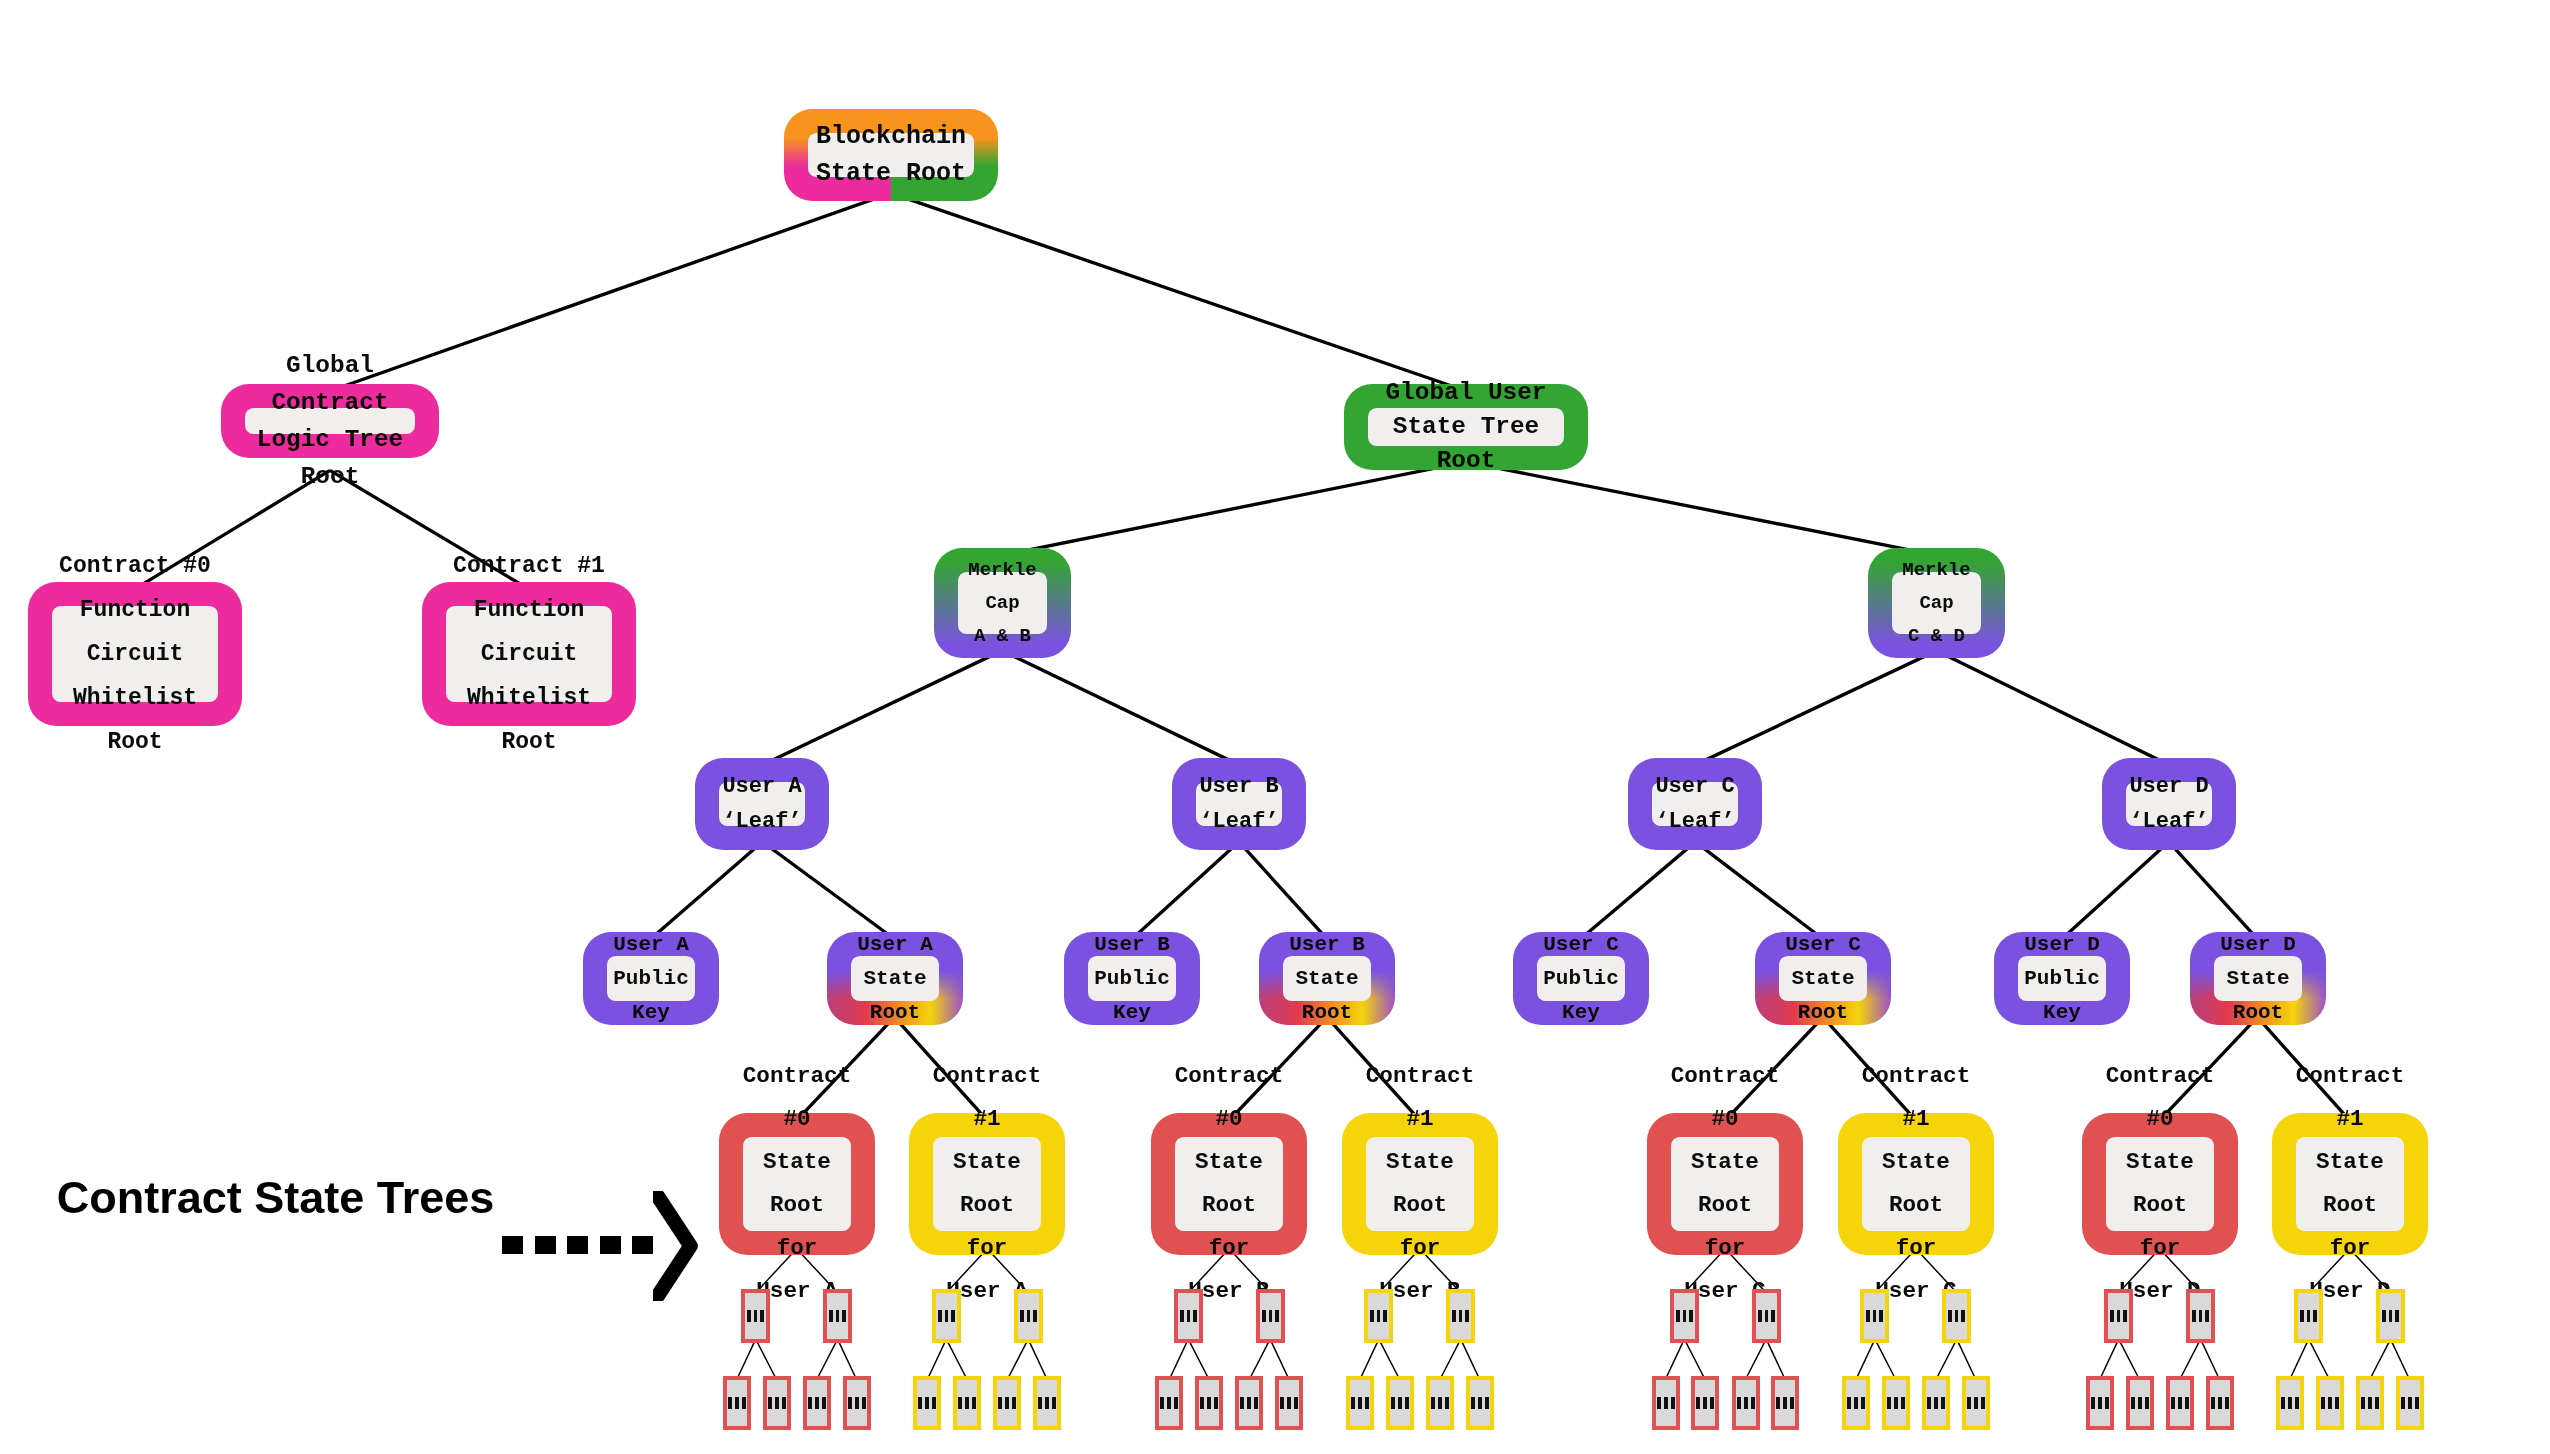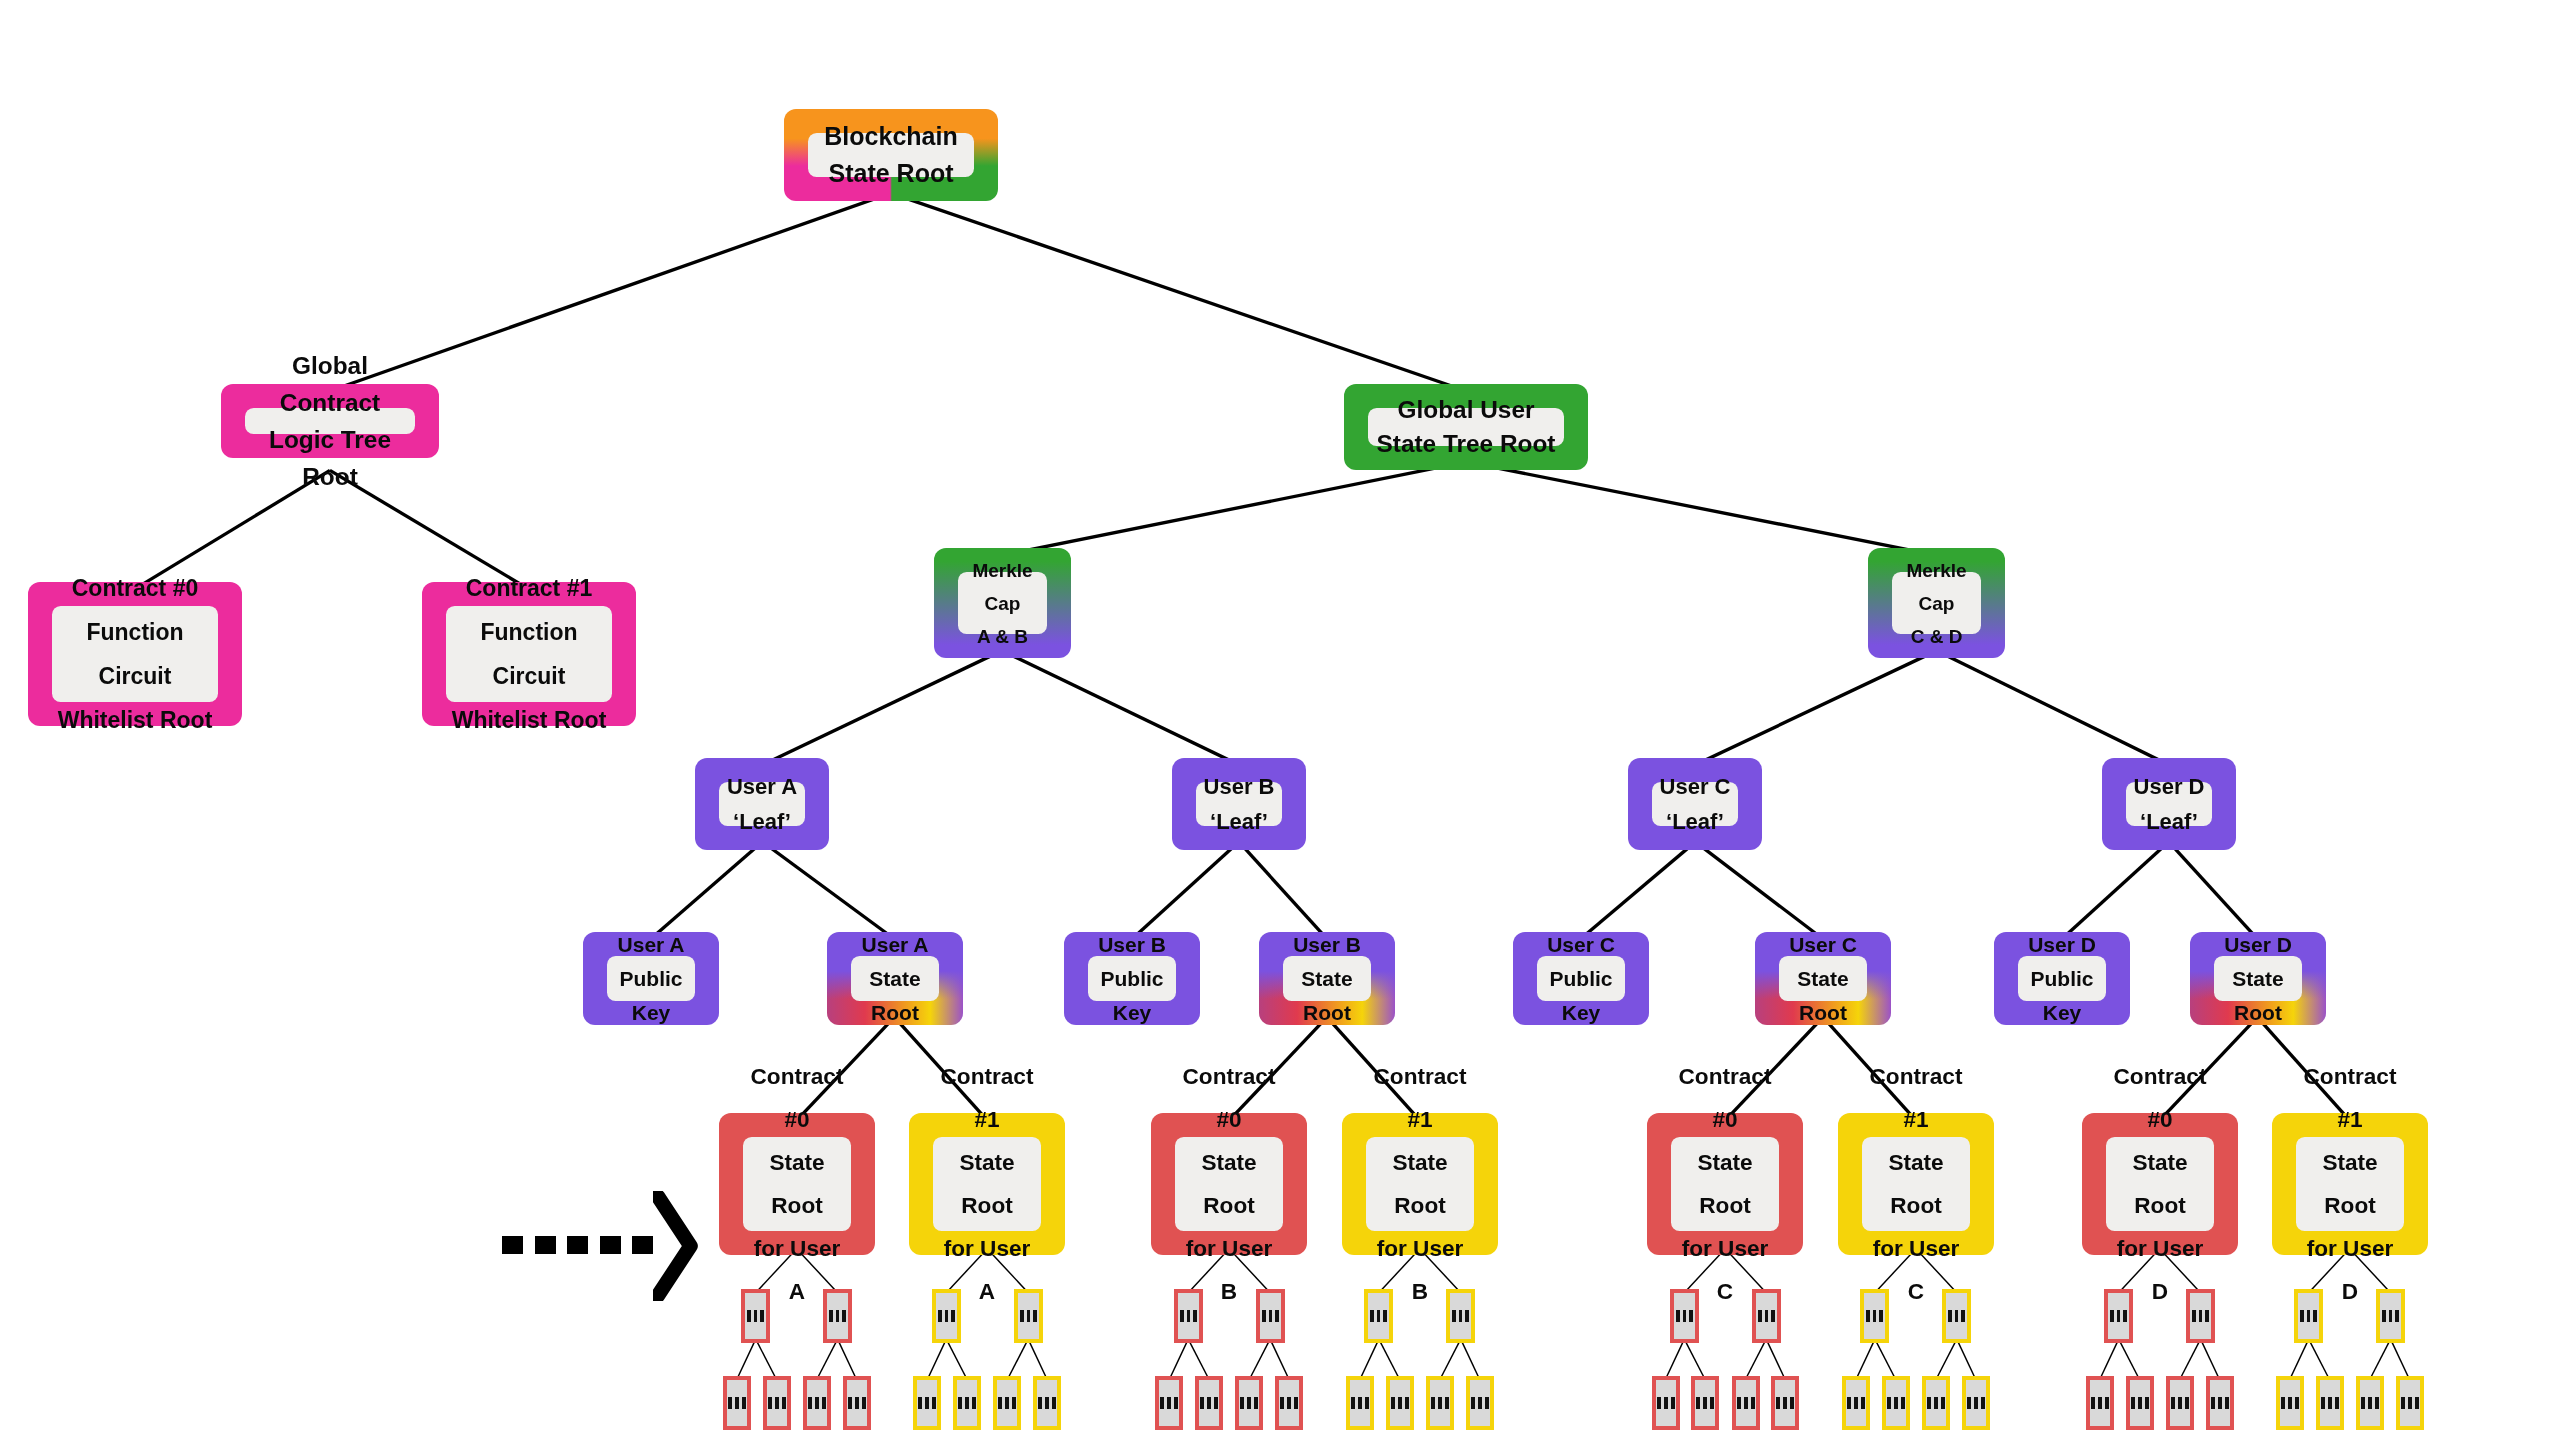--- a/index.html
+++ b/index.html
@@ -1,19 +1,19 @@
 <!DOCTYPE html>
 <html style="font-size:9.8px"><head>
 <meta charset="utf-8">
 <style>
   html,body{margin:0;padding:0;background:#ffffff;}
   #canvas{position:relative;width:2550px;height:1454px;background:#ffffff;overflow:hidden;
           font-family:"Liberation Sans", sans-serif;}
   #edges{position:absolute;left:0;top:0;width:2550px;height:1454px;}
-  .node{position:absolute;border-radius:12px;padding:24px;box-sizing:border-box;}
+  .node{position:absolute;border-radius:28px;padding:24px;box-sizing:border-box;font-family:Liberation Mono, monospace;}
   .node .inner{width:100%;height:100%;background:#F0EFED;border-radius:8.6px;
                display:flex;flex-direction:column;align-items:center;justify-content:center;
                text-align:center;font-weight:700;color:#0b0b0b;}
   .mini{position:absolute;padding:4.3px;box-sizing:border-box;}
   .mini .mini-inner{width:100%;height:100%;background:#D9D9D9;display:flex;align-items:center;justify-content:center;gap:3.1px;}
   .mini .bar{display:block;width:3.7px;height:12.2px;background:#111111;}
   .s-root{background:linear-gradient(180deg,#F7941D 32%,rgba(247,148,29,0) 62%),
                     linear-gradient(90deg,#EC2C9D 0 49.6%,#33A532 50.4% 100%);}
   .s-magenta{background:#EC2C9D;}
   .s-green{background:#33A532;}
@@ -613,20 +613,21 @@
       </div>
       <div class="mini s-yellow" style="left: 2396px; top: 1376px; width: 28px; height: 54px;">
         <div class="mini-inner" title="...">
           <span class="bar"></span>
           <span class="bar"></span>
           <span class="bar"></span>
         </div>
       </div>
     </div>
 
+  <div class="caption-line" id="cap1" style="left:37px;top:1172px;width:477px;">Contract State Trees</div>
 
   <div id="dashes">
     <span class="dash"></span>
     <span class="dash"></span>
     <span class="dash"></span>
     <span class="dash"></span>
     <span class="dash"></span>
   </div>
   <svg id="chevron" width="46" height="110" viewBox="0 0 76 180" xmlns="http://www.w3.org/2000/svg">
     <polyline points="8,8 62,90 8,172" fill="none" stroke="#000" stroke-width="24" stroke-linecap="round" stroke-linejoin="round"></polyline>

